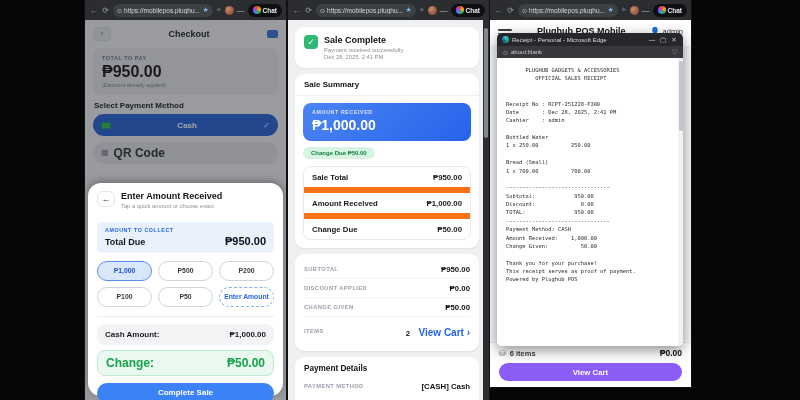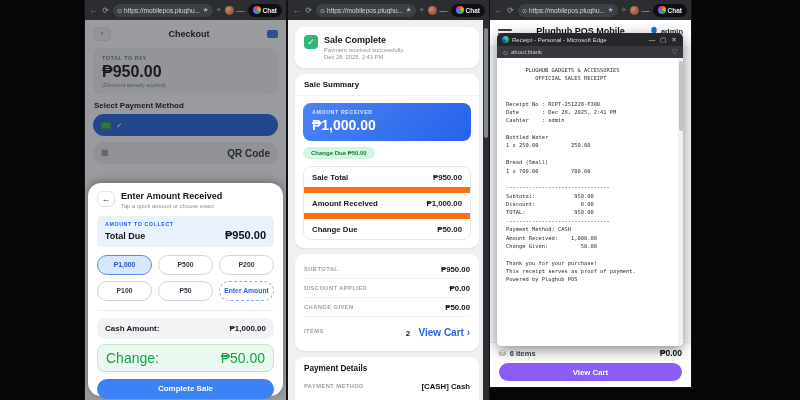--- a/index.html
+++ b/index.html
@@ -36,41 +36,41 @@
   .co-total-value{font-size:16px;font-weight:bold;color:#111;margin:2px 0 1px}
   .co-total-note{font-size:5.5px;color:#7b8084}
   .co-select-label{margin:6px 9px 4px;font-size:8px;font-weight:bold;color:#16181c}
   .pm-btn{margin:0 8px 6px;height:22px;border-radius:11px;display:flex;align-items:center;padding:0 8px;gap:5px}
   .pm-cash{background:#2160d4}
   .pm-cash-ico{width:10px;height:7px;background:#2eb857;border-radius:2px;border:1px solid #1d9544}
   .pm-cash-label{flex:1;text-align:center;font-size:8px;font-weight:bold;color:#fff}
   .pm-check{color:#e8f0ff;font-size:8px}
   .pm-qr{background:#dfe1e5}
   .pm-qr-ico{font-size:8px;color:#6f6a8a;line-height:1}
-  .pm-qr-label{flex:1;text-align:right;font-size:10px;font-weight:bold;color:#2a2d33}
+  .pm-qr-label{flex:1;text-align:left;font-size:12px;font-weight:bold;color:#2a2d33}
 
   .modal{position:absolute;left:3px;right:3px;top:163px;bottom:4px;background:#fff;border-radius:13px;z-index:3;padding:8px 9px;box-shadow:0 -2px 8px rgba(0,0,0,.3)}
   .m-head{display:flex;align-items:flex-start;gap:6px}
   .m-back{width:18px;height:16px;border:1px solid #e1e3e7;border-radius:6px;background:#fff;font-size:9px;color:#444;text-align:center;line-height:14px}
   .m-title{font-size:9px;font-weight:bold;color:#101216}
   .m-sub{font-size:5.8px;color:#8a9099;margin-top:1.5px}
-  .m-collect{margin-top:7px;background:#e9f1fd;border-radius:5px;padding:5px 8px 6px}
+  .m-collect{margin-top:13px;background:#e9f1fd;border-radius:5px;padding:5px 8px 6px}
   .m-collect-label{font-size:5.3px;font-weight:bold;letter-spacing:.6px;color:#2563eb}
   .m-collect-row{display:flex;justify-content:space-between;align-items:baseline;margin-top:2px}
   .m-due-label{font-size:9px;font-weight:bold;color:#14161a}
   .m-due-value{font-size:11px;font-weight:bold;color:#0d0f13}
   .qgrid{display:grid;grid-template-columns:1fr 1fr 1fr;gap:6px;margin-top:8px}
   .qbtn{height:20px;border-radius:10px;border:1px solid #cfd4da;background:#fff;font-size:6.8px;font-weight:bold;color:#33373d;display:flex;align-items:center;justify-content:center}
   .qbtn.active{background:#d9e7fb;border:1px solid #5b8def;color:#1d4ed8}
   .qbtn.custom{border:1px dashed #7fb0f5;color:#2563eb}
   .m-div{border-top:1px solid #ededf0;margin:9px 0 7px}
   .m-cash-row{background:#f2f3f5;border-radius:8px;padding:6px 8px;display:flex;justify-content:space-between;align-items:center}
   .m-cash-label,.m-cash-value{font-size:8px;font-weight:bold;color:#17191d}
   .m-change-row{margin-top:5px;background:#e9f9ef;border:1px solid #bfe8cd;border-radius:8px;padding:5px 8px;display:flex;justify-content:space-between;align-items:center}
-  .m-change-label,.m-change-value{font-size:14px;font-weight:normal;color:#16a34a}
+  .m-change-label,.m-change-value{font-size:12px;font-weight:bold;color:#16a34a}
   .m-complete{margin-top:7px;height:20px;border-radius:12px;background:#3b82f6;color:#fff;font-size:8px;font-weight:bold;display:flex;align-items:center;justify-content:center}
 
   
   .ms-body{height:380px;background:#eef0f2;padding:7px 10px 6px 7px;position:relative;overflow:hidden}
   .card{background:#fff;border-radius:9px;box-shadow:0 1px 2px rgba(0,0,0,.07);margin-bottom:6px}
   .sc-row{display:flex;gap:6px;padding:8px 9px;align-items:flex-start}
   .sc-check{width:14px;height:14px;background:#2eb873;border-radius:4px;color:#fff;font-size:9px;text-align:center;line-height:14px;flex:0 0 auto}
   .sc-title{font-size:9px;font-weight:bold;color:#101216}
   .sc-sub,.sc-time{font-size:5.8px;color:#8a9099;margin-top:1.5px}
   .sum-head{padding:6px 9px;border-bottom:1px solid #eef0f2;font-size:8px;font-weight:bold;color:#101216}
@@ -100,21 +100,21 @@
   
   .pos-body{position:relative;height:367px;background:#f6f7f9;overflow:hidden}
   .pos-head{display:flex;align-items:flex-start;padding:6px 8px 4px;background:#fff;border-bottom:1px solid #eceef1;height:27px}
   .burger{width:14px;flex:0 0 auto;margin-top:1px}
   .burger span{display:block;height:1.5px;background:#3a3f46;margin:2px 0;border-radius:1px}
   .pos-title-wrap{flex:1;text-align:center}
   .pos-title{font-size:9px;font-weight:bold;color:#101216}
   .pos-sub{font-size:5.3px;color:#9aa1ab;margin-top:1px}
   .pos-user{display:flex;align-items:center;gap:2px;flex:0 0 auto;margin-top:1px}
   .user-ico{color:#1d4ed8;font-size:8px}
-  .pos-user-label{font-size:7.5px;font-weight:bold;color:#2a2d33}
+  .pos-user-label{font-size:7.5px;font-weight:normal;color:#2a2d33}
 
   .popup{position:absolute;left:7px;top:13px;width:186px;height:313px;z-index:5;border-radius:5px;overflow:hidden;box-shadow:0 4px 14px rgba(0,0,0,.45);background:#fff}
   .popup-titlebar{height:13px;background:#26272b;display:flex;align-items:center;gap:3px;padding:0 5px}
   .edge-ico{width:7px;height:7px;border-radius:50%;background:conic-gradient(#35c1f1,#2ba84a,#0c59a4,#35c1f1);flex:0 0 auto}
   .popup-title{flex:1;font-size:6px;color:#d8dadd;white-space:nowrap;overflow:hidden}
   .wbtn{color:#c6c8cb;font-size:6.5px;width:8px;text-align:center;flex:0 0 auto}
   .popup-urlbar{height:12px;background:#39393d;display:flex;align-items:center;gap:3px;padding:0 6px}
   .popup-url{flex:1;font-size:6px;color:#c9cbce}
   .popup-url-ico{color:#9aa0a6;font-size:6px}
   .receipt-wrap{position:relative;height:288px;background:#fff;overflow:hidden}
@@ -156,20 +156,21 @@
       <span class="co-card-ico"></span>
     </div>
     <div class="co-total-card">
       <div class="co-total-label">TOTAL TO PAY</div>
       <div class="co-total-value">₱950.00</div>
       <div class="co-total-note">(Discount already applied)</div>
     </div>
     <div class="co-select-label">Select Payment Method</div>
     <div class="pm-btn pm-cash">
       <span class="pm-cash-ico"></span>
+      <span class="pm-cash-label">Cash</span>
       <span class="pm-check">✓</span>
     </div>
     <div class="pm-btn pm-qr">
       <span class="pm-qr-ico">▦</span>
       <span class="pm-qr-label">QR Code</span>
     </div>
     <div class="co-dim"></div>
 
     <div class="modal">
       <div class="m-head">

